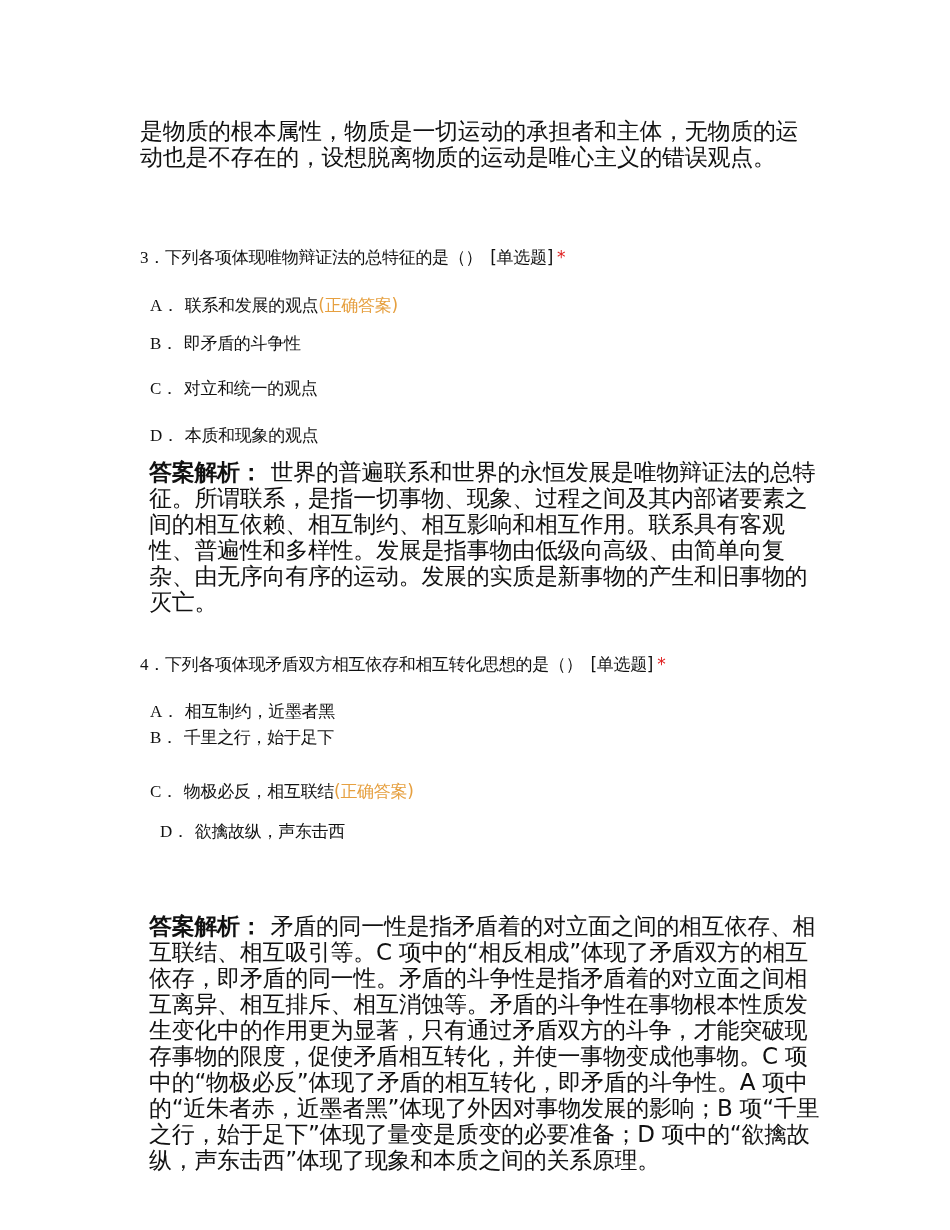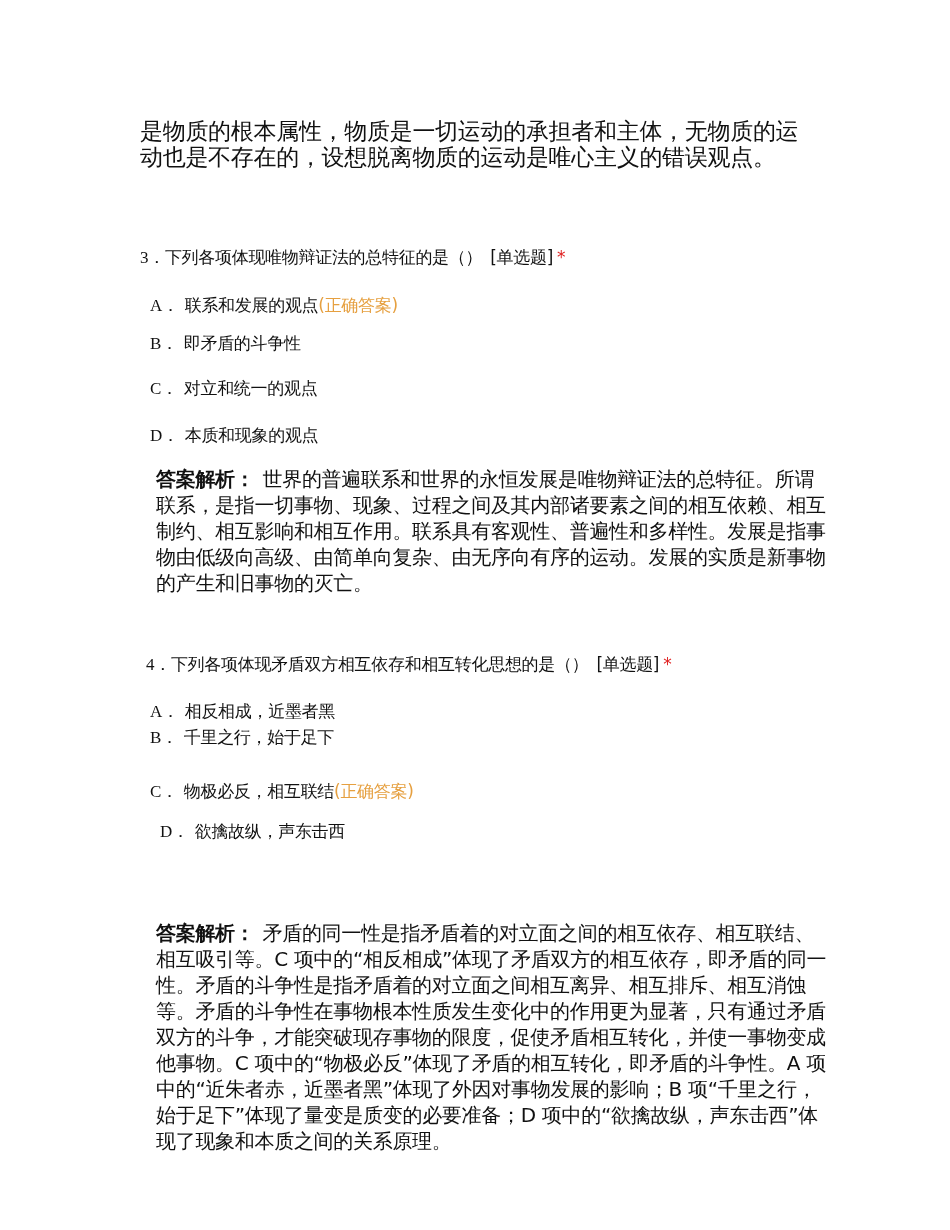--- a/index.html
+++ b/index.html
@@ -72,23 +72,23 @@
       font-family: "Liberation Serif", "DejaVu Serif", serif;
       margin-right: 6px;
     }
     .correct {
       color: #e6a040;
     }
     .analysis {
       position: absolute;
       left: 0;
       width: 675px;
-      font-size: 20px;
+      font-size: 23px;
       line-height: 26px;
-      margin: 16px;
+      margin: 9px;
       letter-spacing: -0.3px;
     }
     .analysis-label {
       font-weight: bold;
       margin-right: 8px;
     }
   </style>
 </head>
 <body>
 
@@ -113,26 +113,26 @@
       <div class="option" style="top:399px;margin-top:24px;">
         <span class="opt-letter">D．</span><span>本质和现象的观点</span><span class="correct"></span>
       </div>
     </div>
     <p class="analysis" style="top:450px;">
       <span class="analysis-label">答案解析：</span><span>世界的普遍联系和世界的永恒发展是唯物辩证法的总特征。所谓联系，是指一切事物、现象、过程之间及其内部诸要素之间的相互依赖、相互制约、相互影响和相互作用。联系具有客观性、普遍性和多样性。发展是指事物由低级向高级、由简单向复杂、由无序向有序的运动。发展的实质是新事物的产生和旧事物的灭亡。</span>
     </p>
   </div>
 
   <div class="question" style="top:0;">
-    <p class="q-title" style="position:absolute; top:652px; left:0;margin-left:6px;">
+    <p class="q-title" style="position:absolute; top:652px; left:0;">
       <span class="q-num">4．</span><span>下列各项体现矛盾双方相互依存和相互转化思想的是（）</span><span class="q-type">[单选题]</span><span class="required">*</span>
     </p>
     <div class="options">
       <div class="option" style="top:699px;">
-        <span class="opt-letter">A．</span><span>相反相成，近墨者黑</span><span class="correct"></span>
+        <span class="opt-letter">A．</span><span>相互制约，近墨者黑</span><span class="correct"></span>
       </div>
       <div class="option" style="top:725px;">
         <span class="opt-letter">B．</span><span>千里之行，始于足下</span><span class="correct"></span>
       </div>
       <div class="option" style="top:779px;">
         <span class="opt-letter">C．</span><span>物极必反，相互联结</span><span class="correct">(正确答案)</span>
       </div>
       <div class="option" style="top:819px;margin-left:10px;">
         <span class="opt-letter">D．</span><span>欲擒故纵，声东击西</span><span class="correct"></span>
       </div>

